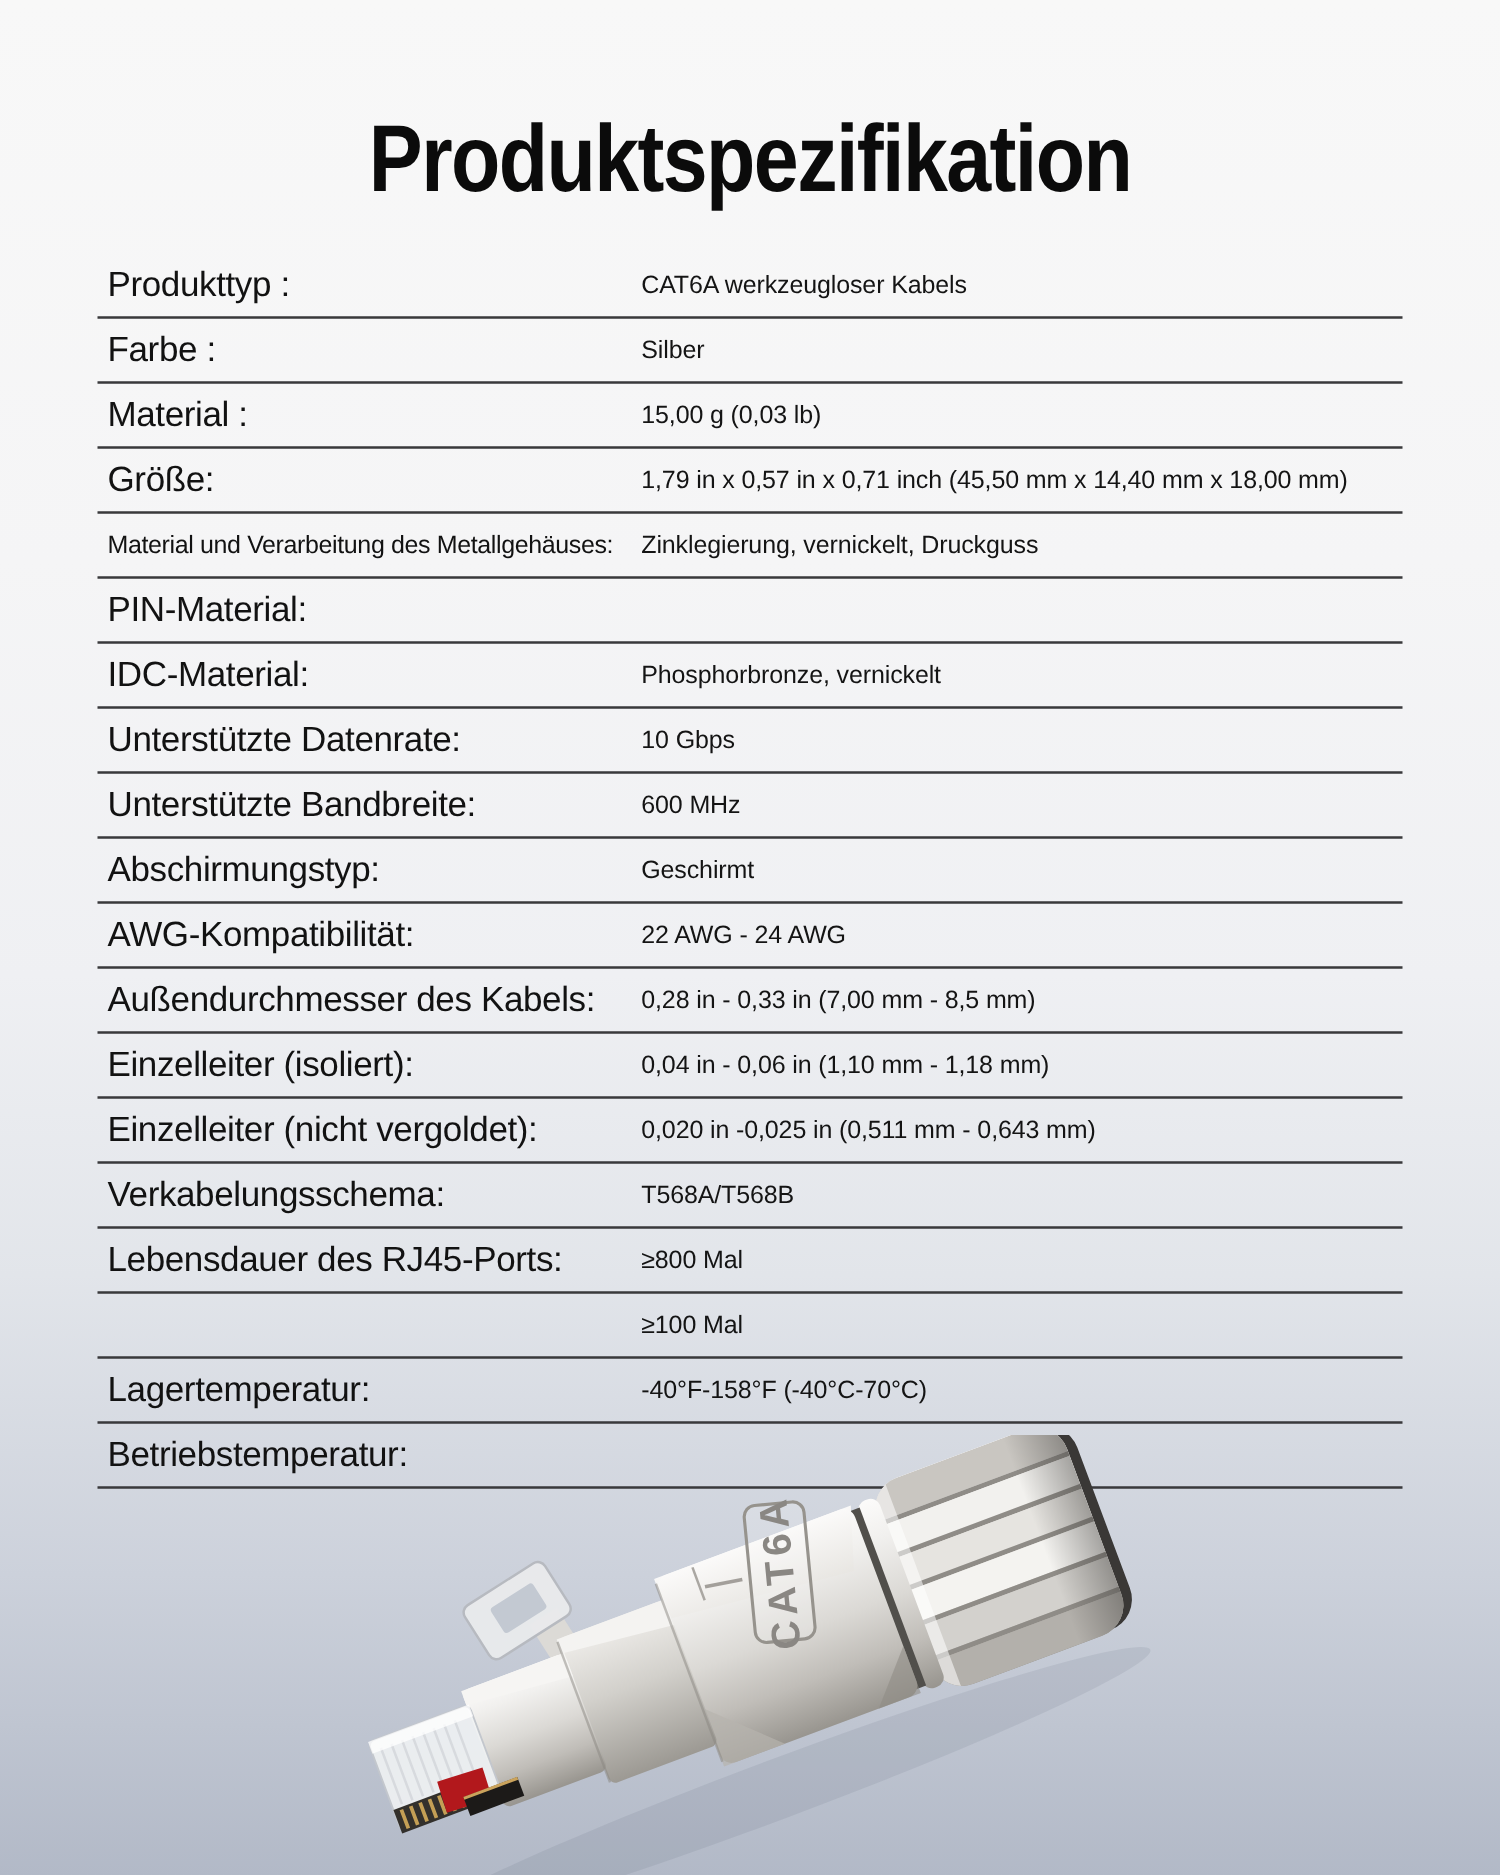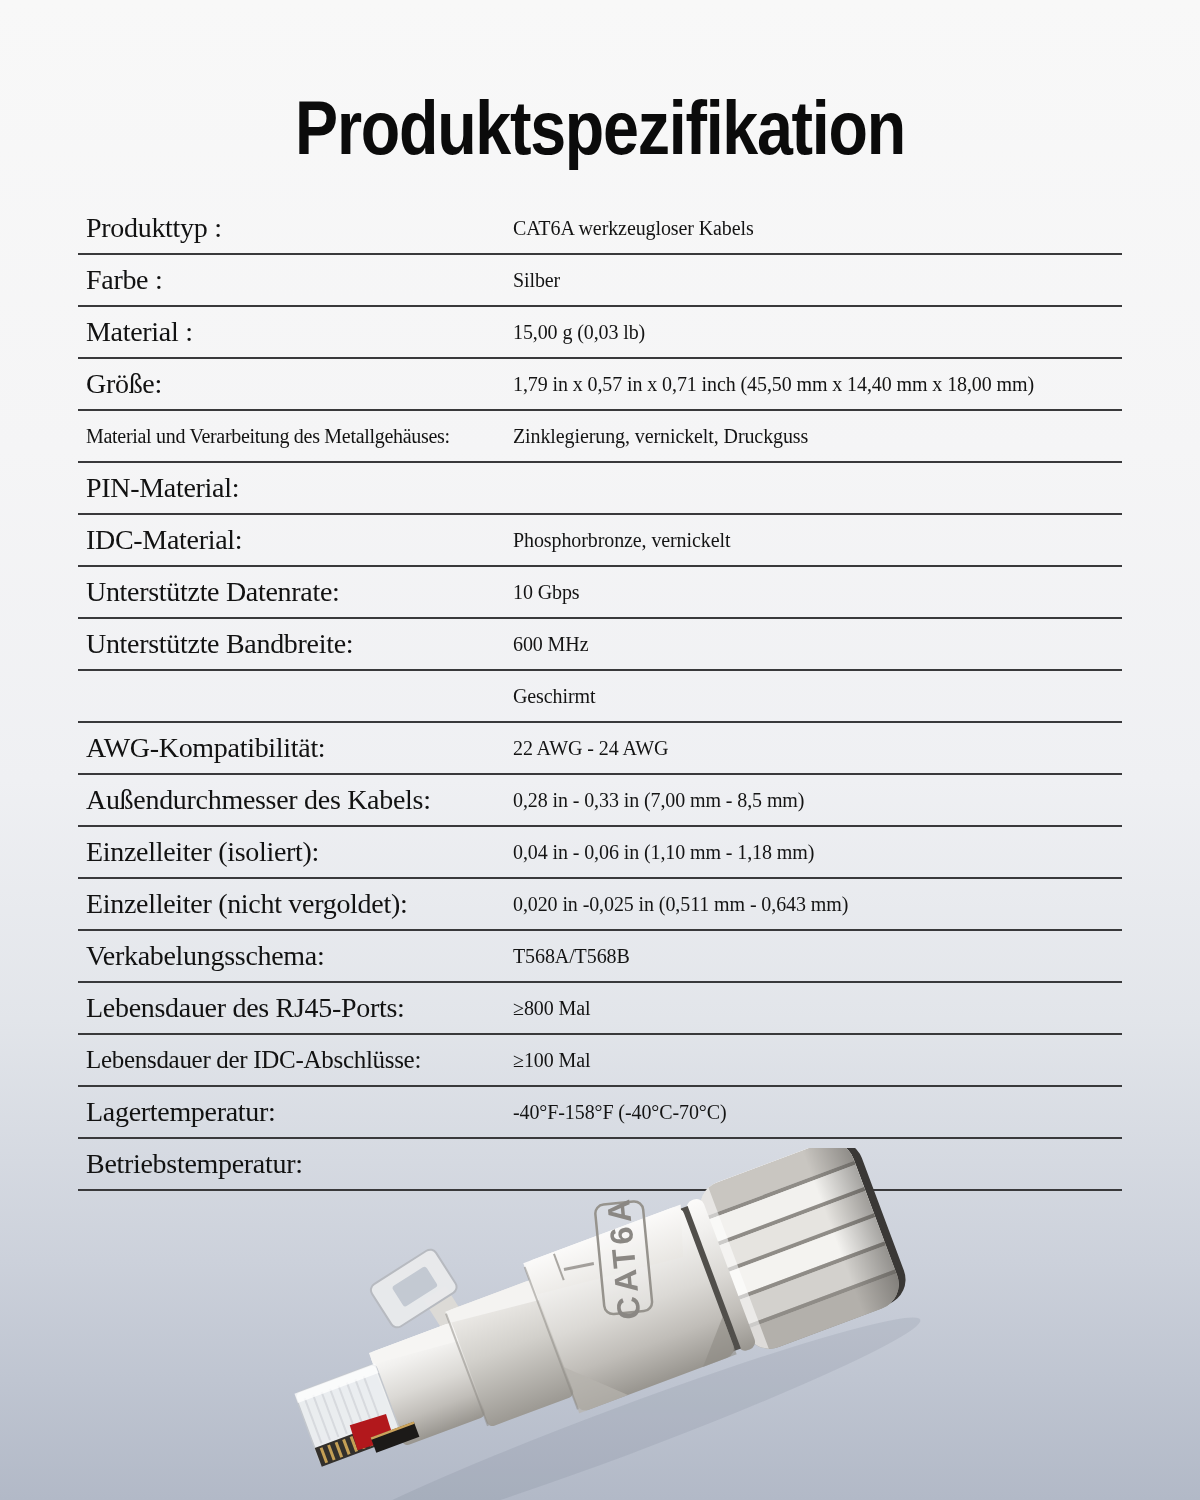--- a/index.html
+++ b/index.html
@@ -15,21 +15,21 @@
   }
   .title {
     position:absolute; top:84px; left:0; width:100%;
     text-align:center;
     font-size:76px; font-weight:700; letter-spacing:-1.5px;
     transform:scaleX(0.85);
     color:#0b0b0b;
     white-space:nowrap;
   }
   .spec-table {
-    position:absolute; left:78px; top:203px; width:1044px;font-family:Liberation Serif, serif;
+    position:absolute; left:78px; top:203px; width:1044px;
   }
   .row {
     position:relative; height:50px;
     border-bottom:2px solid #39393b;
   }
   .row .label {
     display:inline-block; padding-left:8px;
     font-size:28px; line-height:50px; letter-spacing:-0.3px;
     white-space:nowrap; color:#121212;
   }
@@ -81,20 +81,21 @@
     </div>
       <div class="row">
       <span class="label">Unterstützte Datenrate:</span>
       <span class="value">10 Gbps</span>
     </div>
       <div class="row">
       <span class="label">Unterstützte Bandbreite:</span>
       <span class="value">600 MHz</span>
     </div>
       <div class="row">
+      <span class="label">Abschirmungstyp:</span>
       <span class="value">Geschirmt</span>
     </div>
       <div class="row">
       <span class="label">AWG-Kompatibilität:</span>
       <span class="value">22 AWG - 24 AWG</span>
     </div>
       <div class="row">
       <span class="label">Außendurchmesser des Kabels:</span>
       <span class="value">0,28 in - 0,33 in (7,00 mm - 8,5 mm)</span>
     </div>
@@ -108,21 +109,20 @@
     </div>
       <div class="row">
       <span class="label">Verkabelungsschema:</span>
       <span class="value">T568A/T568B</span>
     </div>
       <div class="row">
       <span class="label">Lebensdauer des RJ45-Ports:</span>
       <span class="value">≥800 Mal</span>
     </div>
       <div class="row">
-      <span class="label label-sm">Lebensdauer der IDC-Abschlüsse:</span>
       <span class="value">≥100 Mal</span>
     </div>
       <div class="row">
       <span class="label">Lagertemperatur:</span>
       <span class="value">-40°F-158°F (-40°C-70°C)</span>
     </div>
       <div class="row">
       <span class="label">Betriebstemperatur:</span>
     </div>
     </div>

